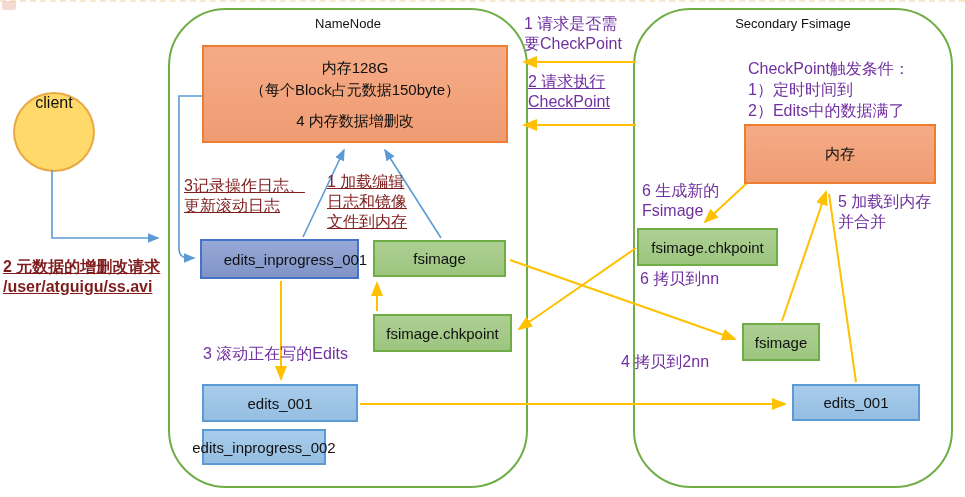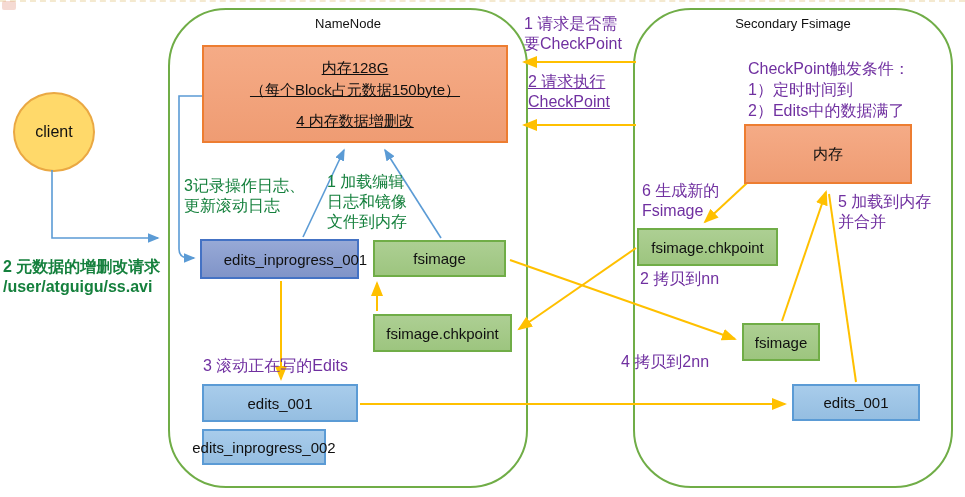--- a/index.html
+++ b/index.html
@@ -16,27 +16,27 @@
   .node{
     position:absolute;display:flex;align-items:center;justify-content:center;text-align:center;
     font-size:15px;color:#101010;box-sizing:border-box;
   }
   .box-orange{background:linear-gradient(#f5ab86,#ef9c73);border:2px solid #ED7D31;}
   .box-green{background:linear-gradient(#adcf93,#9dc57f);border:2px solid #70AD47;}
   .box-blue-dark{background:linear-gradient(#97a9d6,#8094c8);border:2px solid #4472C4;}
   .box-blue-light{background:linear-gradient(#a8cceb,#95bee1);border:2px solid #5B9BD5;}
   .client-circle{
     position:absolute;border-radius:50%;background:#FFD96A;border:2px solid #eaa843;
-    display:flex;align-items:center;justify-content:center;font-size:16px;color:#111;
+    display:flex;align-items:flex-start;justify-content:center;font-size:16px;color:#111;
   }
-  .memory-lines{display:flex;flex-direction:column;align-items:center;line-height:22px;text-decoration:underline;}
+  .memory-lines{display:flex;flex-direction:column;align-items:center;line-height:22px;}
   .memory-lines .gap{margin-top:9px;}
   .lbl{position:absolute;white-space:pre-line;font-size:16px;line-height:20px;}
   .lbl-purple{color:#7030A0;}
-  .lbl-black{color:#15803d;}
+  .lbl-black{color:#7f1d1d;text-decoration:underline;}
   .lbl-bold{font-weight:bold;}
   svg.connectors{position:absolute;left:0;top:0;pointer-events:none;}
 </style>
 </head>
 <body>
 
 <div class="canvas">
 
   <div class="top-dash"></div>
   <div class="corner-mark"></div>
@@ -99,21 +99,21 @@
   <div class="node box-green" style="left:373px;top:314px;width:139px;height:38px;">
     <span>fsimage.chkpoint</span>
   </div>
   <div class="node box-blue-light" style="left:202px;top:384px;width:156px;height:38px;">
     <span>edits_001</span>
   </div>
   <div class="node box-blue-light" style="left:202px;top:429px;width:124px;height:36px;">
     <span>edits_inprogress_002</span>
   </div>
 
-  <div class="node box-orange" style="left:744px;top:124px;width:168px;height:60px;">
+  <div class="node box-orange" style="left:744px;top:124px;width:192px;height:60px;">
     <span>内存</span>
   </div>
   <div class="node box-green" style="left:637px;top:228px;width:141px;height:38px;">
     <span>fsimage.chkpoint</span>
   </div>
   <div class="node box-green" style="left:742px;top:323px;width:78px;height:38px;">
     <span>fsimage</span>
   </div>
   <div class="node box-blue-light" style="left:792px;top:384px;width:128px;height:37px;">
     <span>edits_001</span>
@@ -123,24 +123,24 @@
 要CheckPoint</div>
   <div class="lbl lbl-purple" style="left:528px;top:72px;text-decoration:underline;">2 请求执行
 CheckPoint</div>
   <div class="lbl lbl-black" style="left:184px;top:176px;">3记录操作日志、
 更新滚动日志</div>
   <div class="lbl lbl-black" style="left:327px;top:172px;">1 加载编辑
 日志和镜像
 文件到内存</div>
   <div class="lbl lbl-black lbl-bold" style="left:3px;top:257px;">2 元数据的增删改请求
 /user/atguigu/ss.avi</div>
-  <div class="lbl lbl-purple" style="left:203px;top:356px;">3 滚动正在写的Edits</div>
+  <div class="lbl lbl-purple" style="left:203px;top:344px;">3 滚动正在写的Edits</div>
   <div class="lbl lbl-purple" style="left:748px;top:58px;line-height:21px;">CheckPoint触发条件：
 1）定时时间到
 2）Edits中的数据满了</div>
   <div class="lbl lbl-purple" style="left:642px;top:181px;">6 生成新的
 Fsimage</div>
-  <div class="lbl lbl-purple" style="left:640px;top:269px;">2 拷贝到nn</div>
+  <div class="lbl lbl-purple" style="left:640px;top:269px;">6 拷贝到nn</div>
   <div class="lbl lbl-purple" style="left:621px;top:352px;">4 拷贝到2nn</div>
   <div class="lbl lbl-purple" style="left:838px;top:192px;">5 加载到内存
 并合并</div>
 
 </div>
 
 </body></html>

